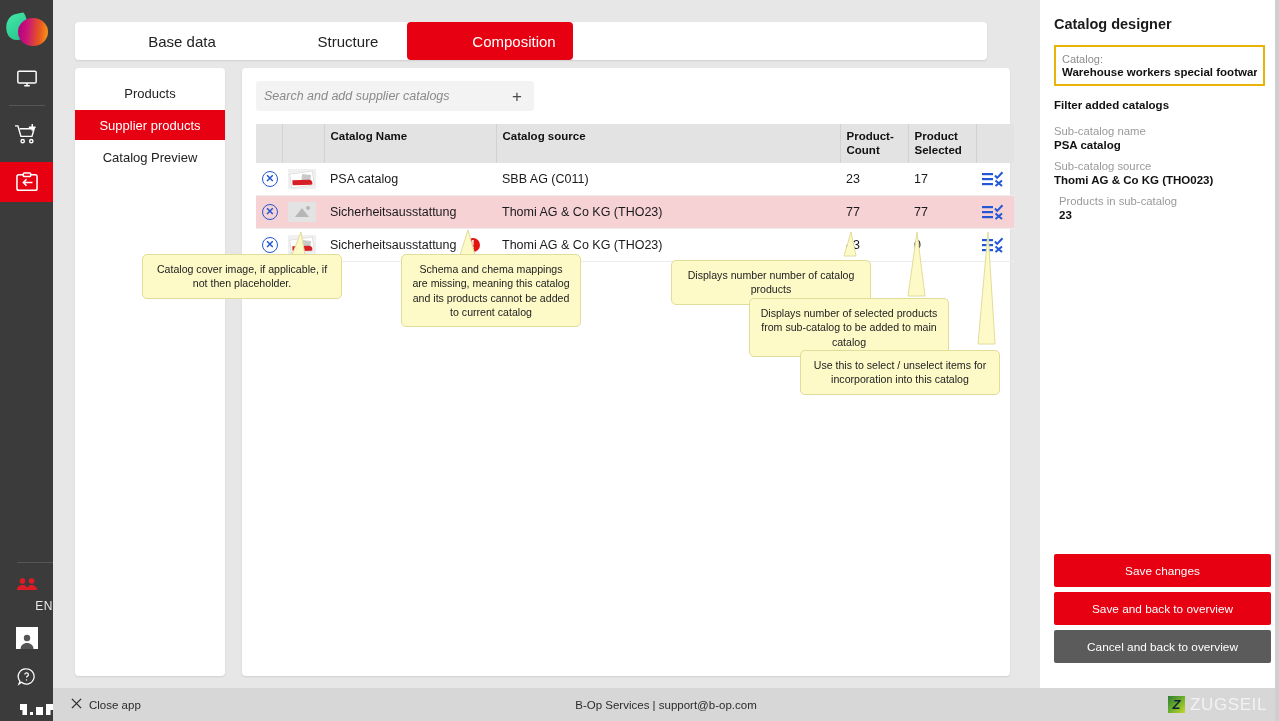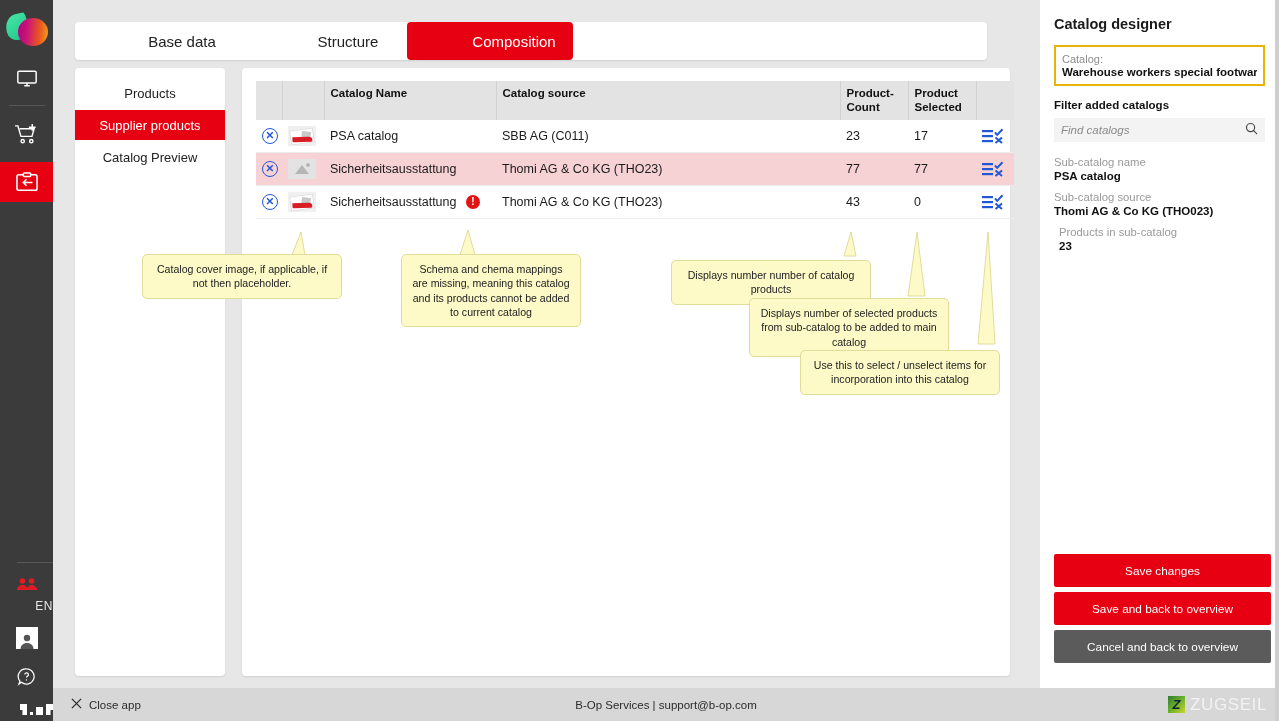--- a/index.html
+++ b/index.html
@@ -258,20 +258,24 @@
     </div>
 
     <div class="subnav">
       <div class="subnav-item">Products</div>
       <div class="subnav-item active">Supplier products</div>
       <div class="subnav-item">Catalog Preview</div>
     </div>
 
     <div class="panel">
 
+      <div class="searchbar">
+        <input type="text" value="" placeholder="Search and add supplier catalogs" style="">
+        <span class="plus-btn">+</span>
+      </div>
 
       <table class="cat">
         <thead>
           <tr>
             <th class="c-x"></th>
             <th class="c-img"></th>
             <th class="c-name">Catalog Name</th>
             <th class="c-src">Catalog source</th>
             <th class="c-count">Product-Count</th>
             <th class="c-sel">Product Selected</th>
@@ -386,29 +390,20 @@
 
   <div class="right">
     <h1>Catalog designer</h1>
 
     <div class="catalog-box">
       <div class="lbl">Catalog:</div>
       <div class="val">Warehouse workers special footware</div>
     </div>
 
     <div class="filter-lbl">Filter added catalogs</div>
-    <div class="find-box">
-      <input type="text" value="" placeholder="Find catalogs" style="">
-      <span>
-        <svg width="13" height="13" viewBox="0 0 14 14" fill="none" stroke="#4a4a4a" stroke-width="1.3">
-          <circle cx="6" cy="6" r="4.4"></circle>
-            <path d="M9.3 9.3L13 13"></path>
-        </svg>
-      </span>
-    </div>
 
     <div class="meta">
       <div class="k">Sub-catalog name</div>
       <div class="v">PSA catalog</div>
       <div class="k">Sub-catalog source</div>
       <div class="v">Thomi AG &amp; Co KG (THO023)</div>
       <div class="k indent">Products in sub-catalog</div>
       <div class="v indent">23</div>
     </div>
 

